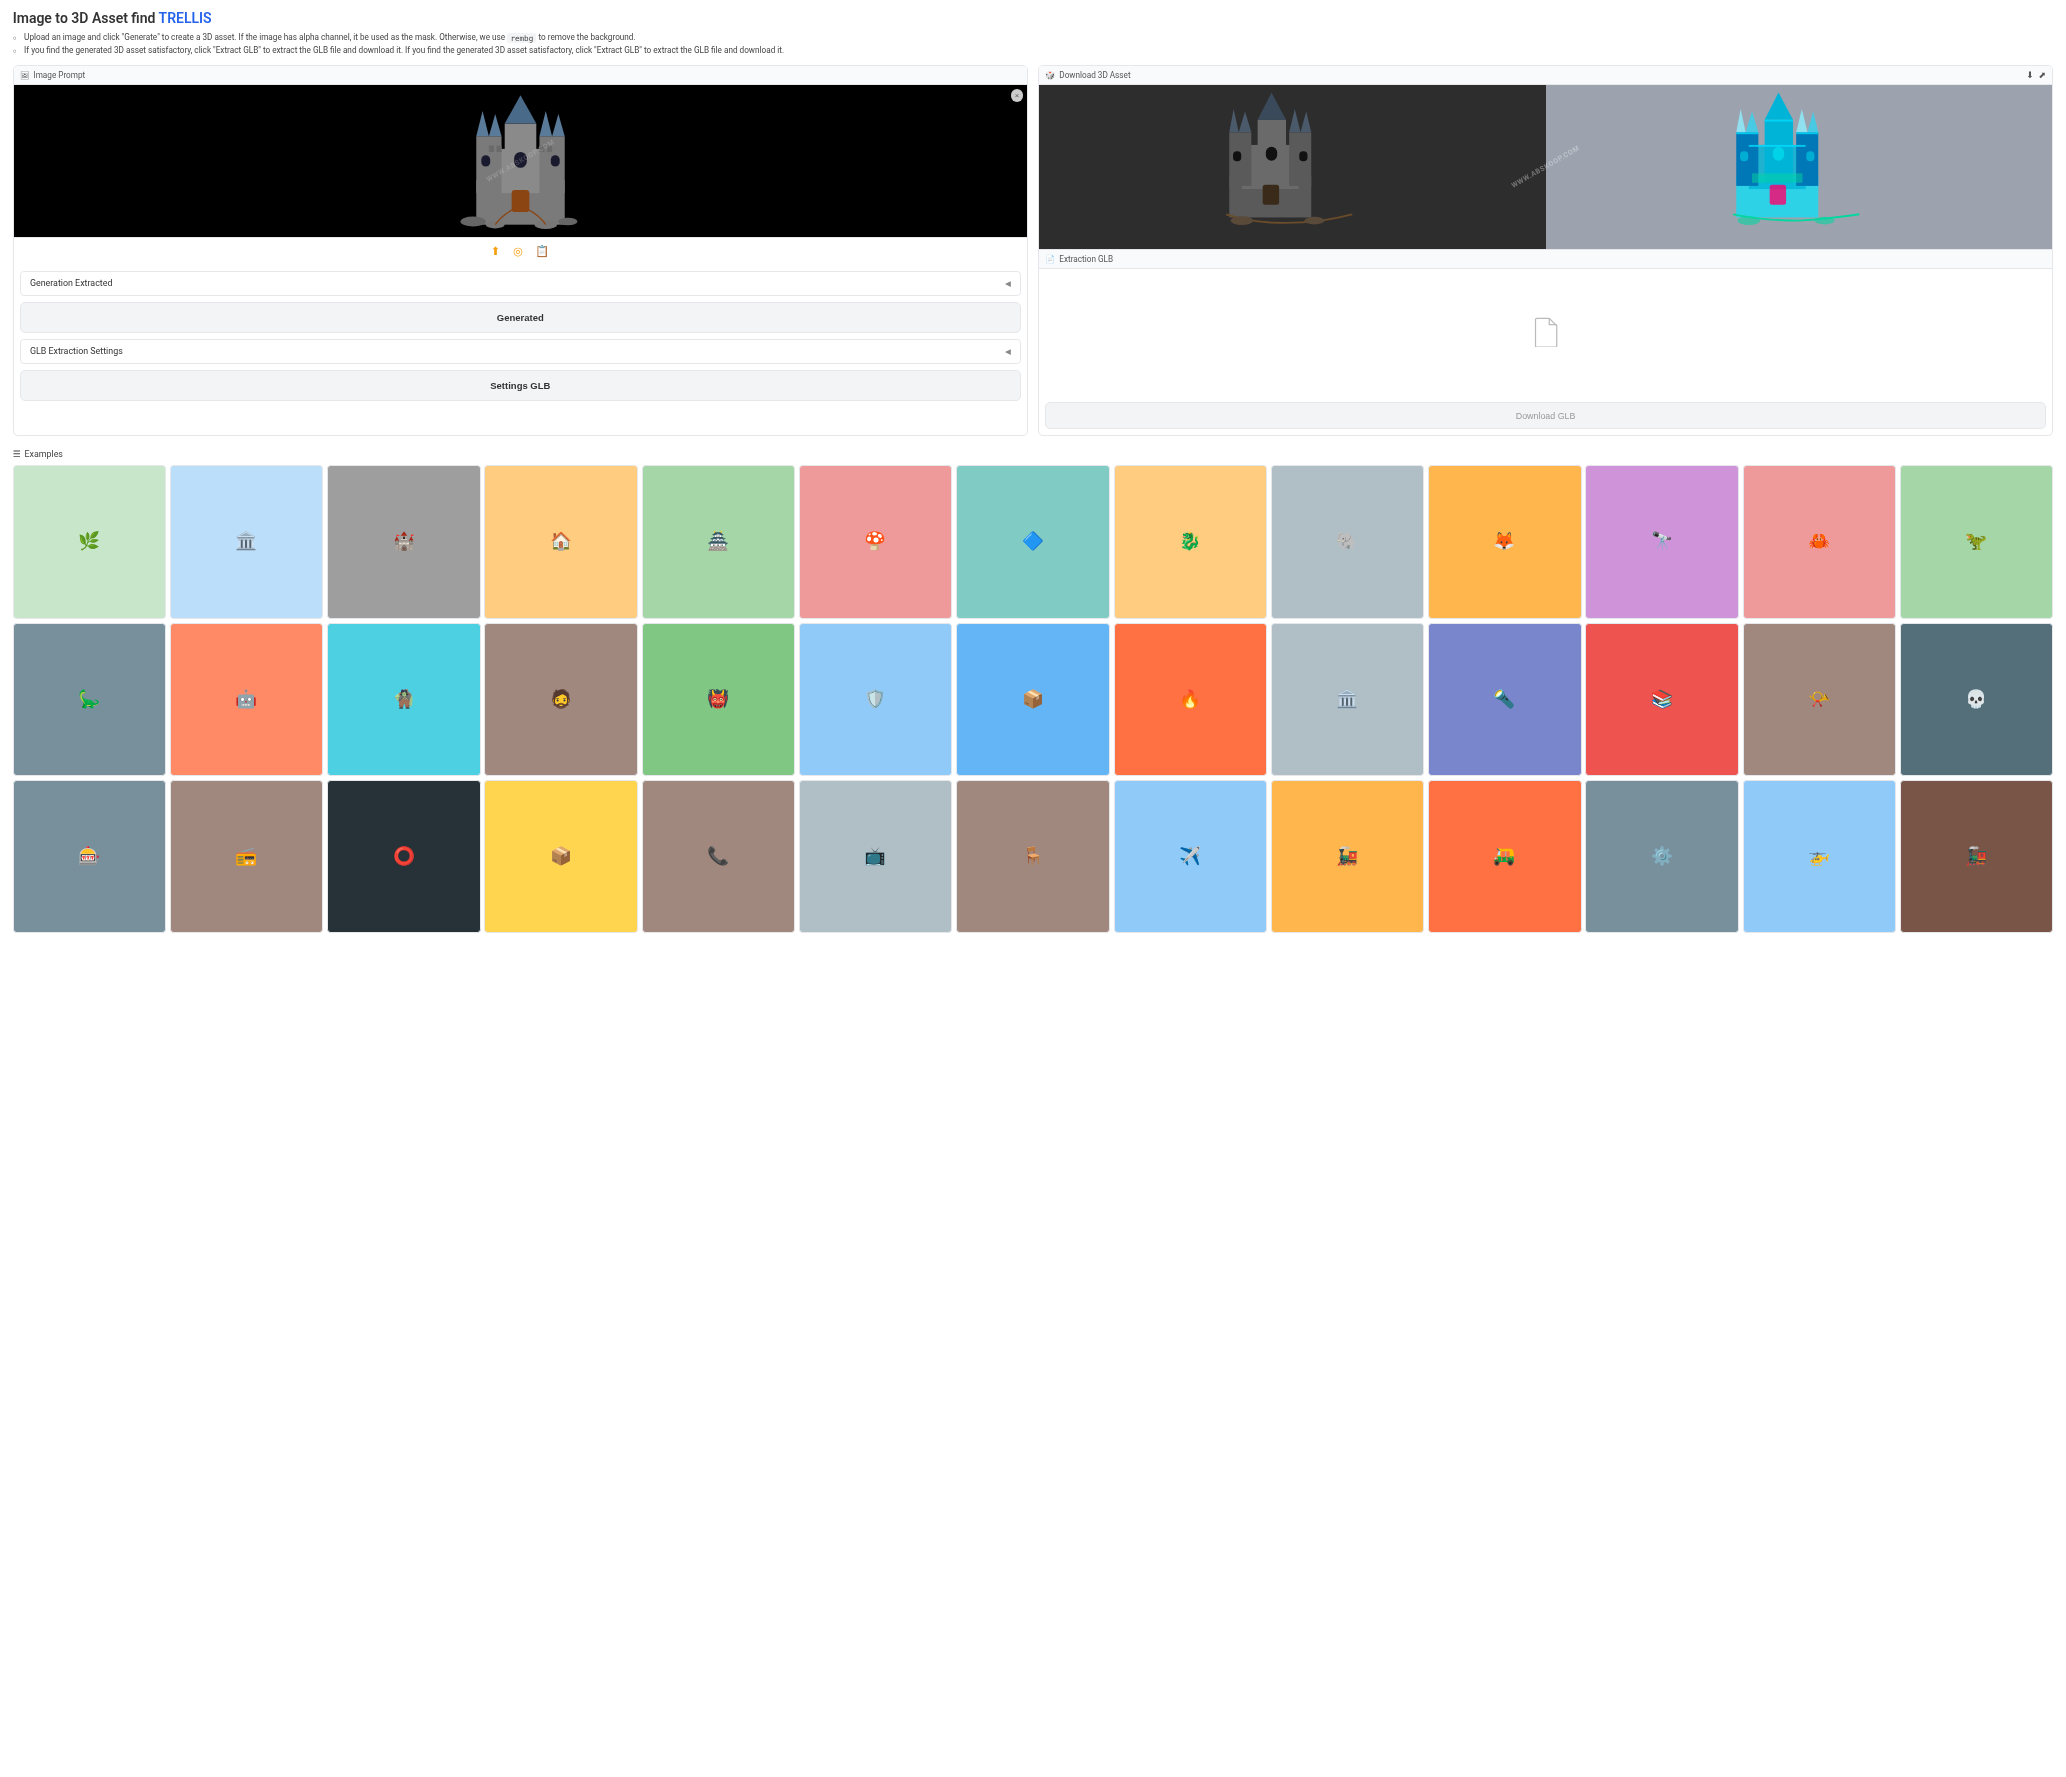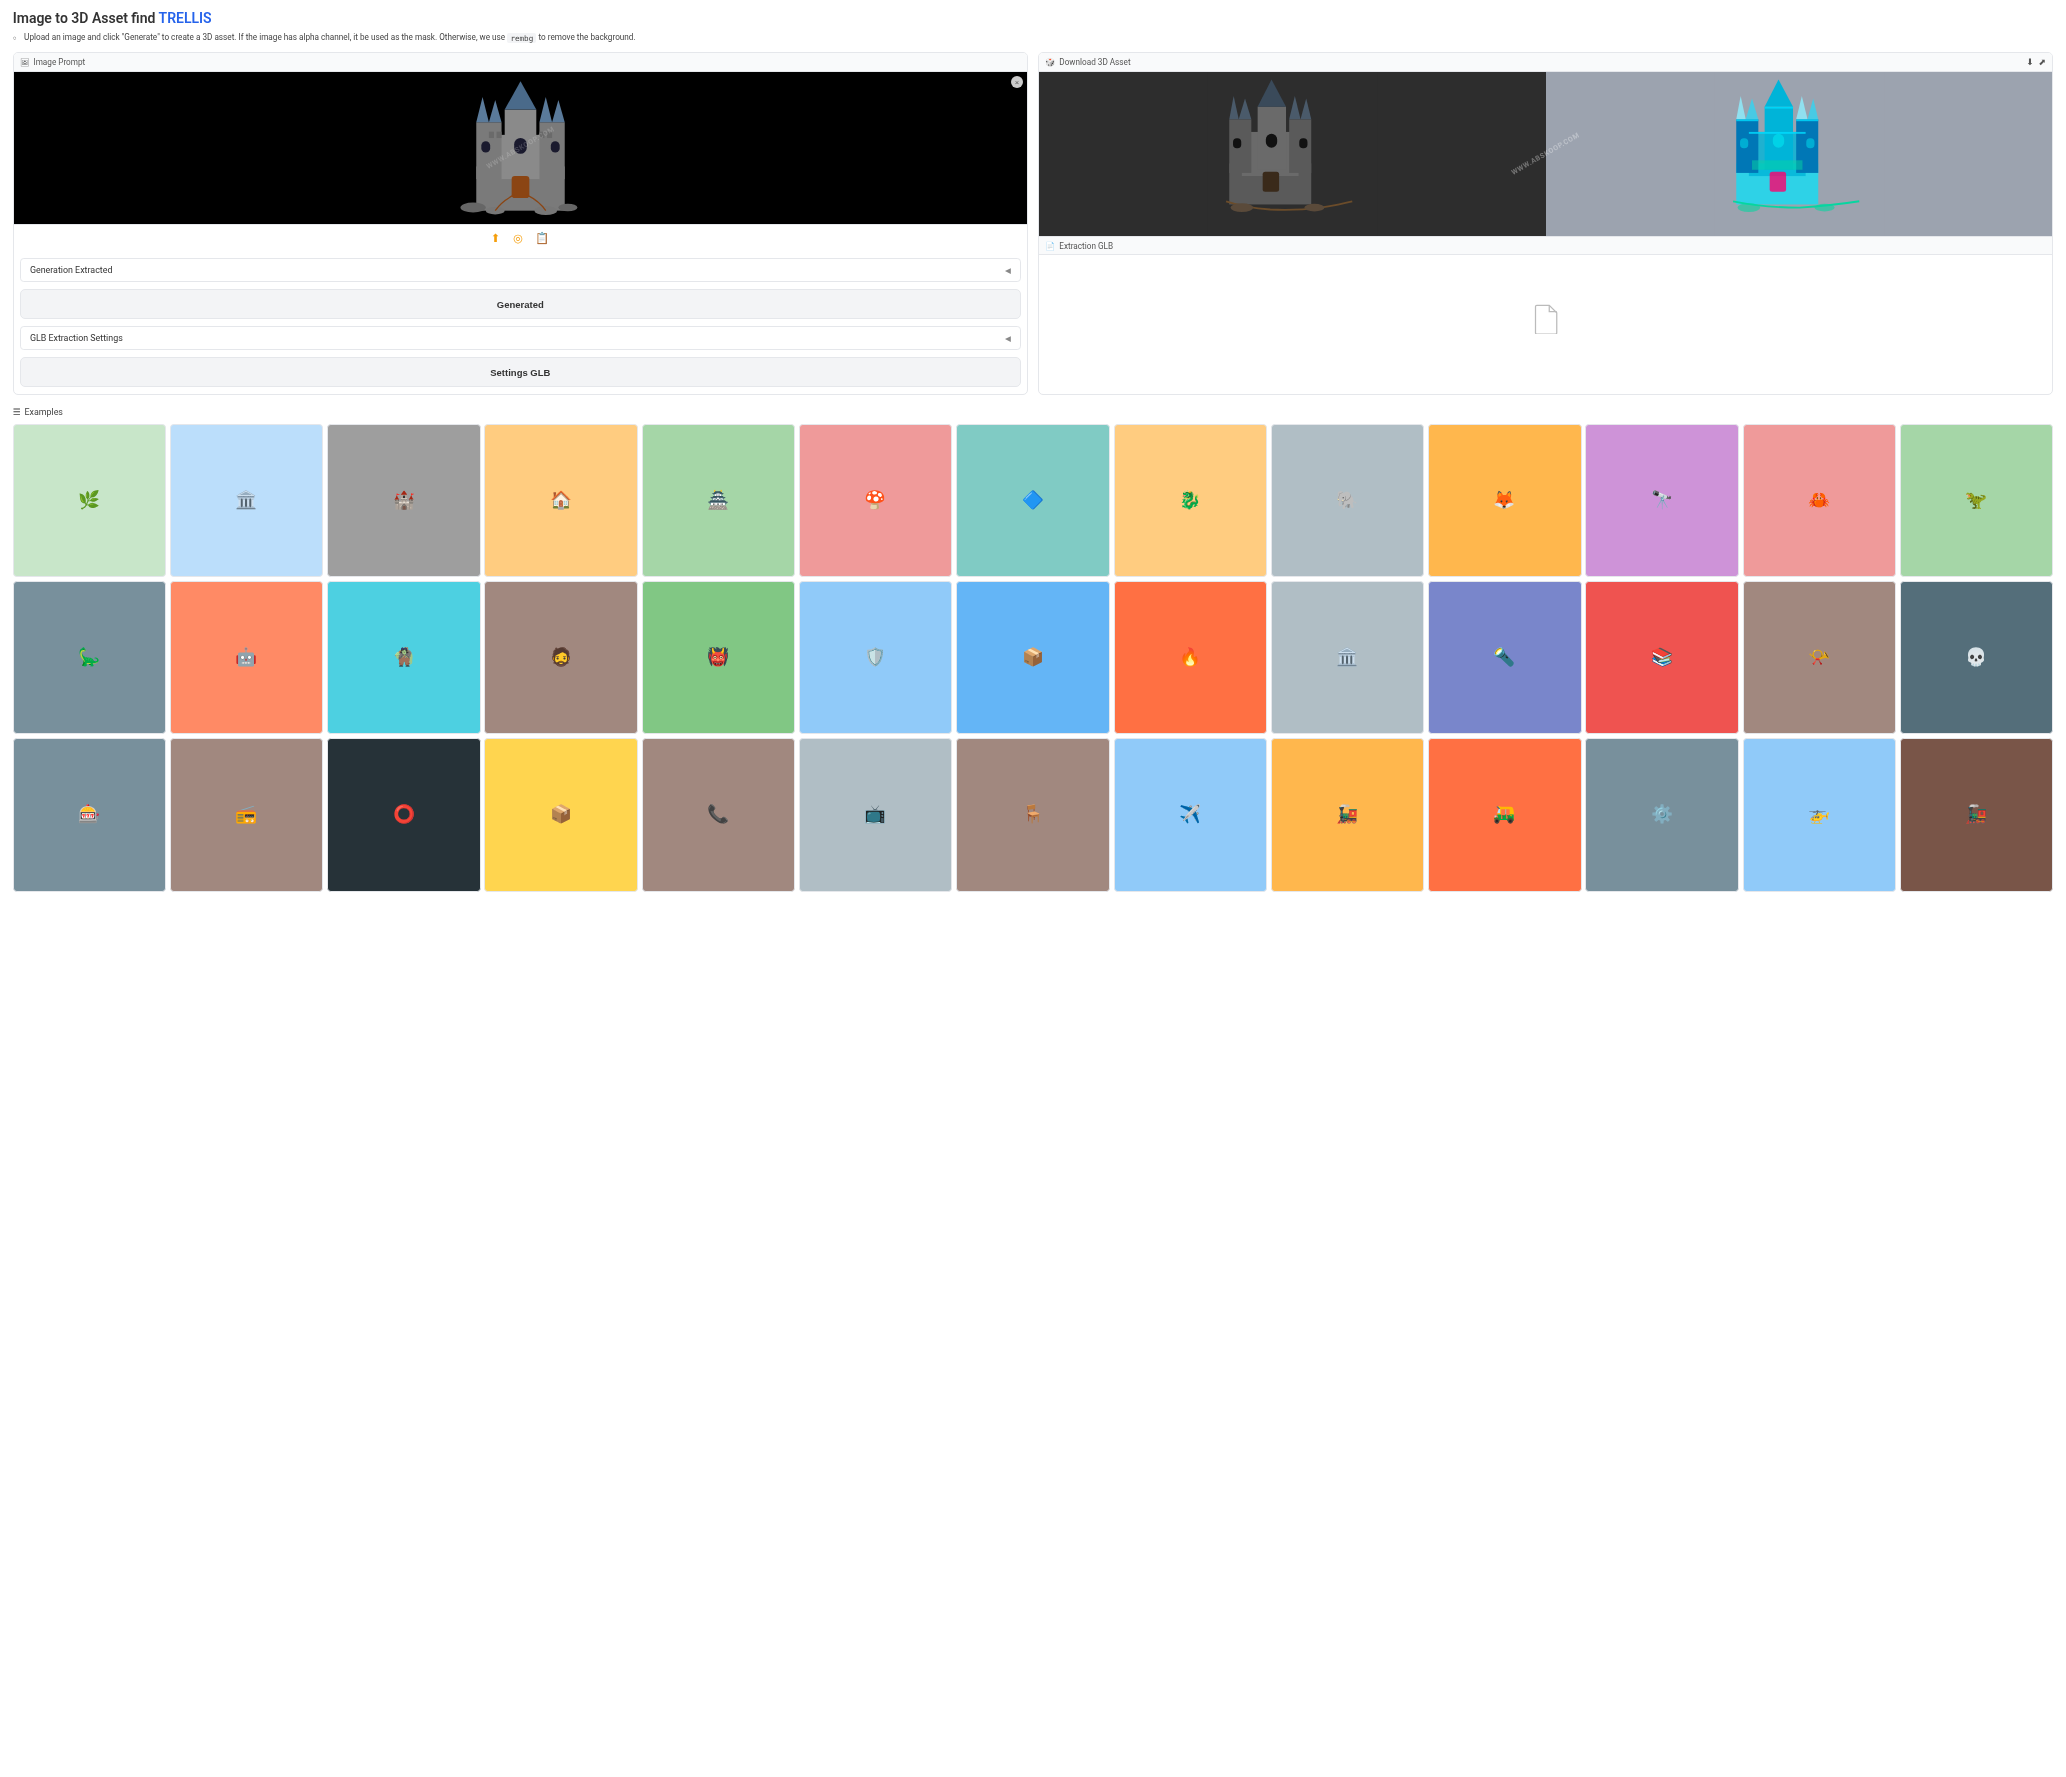--- a/index.html
+++ b/index.html
@@ -290,20 +290,24 @@
 </head>
 <body>
 
 <h1 class="page-title">
   <span>Image to 3D Asset find </span><a href="#">TRELLIS</a>
 </h1>
 
 <ul class="instructions">
   <li>
     Upload an image and click "Generate" to create a 3D asset. If the image has alpha channel, it be used as the mask. Otherwise, we use <code>rembg</code> to remove the background.
+  </li>
+  <li>
+    <span>If you find the generated 3D asset satisfactory, click "Extract GLB" to extract the GLB file and download it.</span>
+    If you find the generated 3D asset satisfactory, click "Extract GLB" to extract the GLB file and download it.
   </li>
 </ul>
 
 <div class="main-grid">
 
   <div class="panel">
     <div class="panel-header">
       <span class="panel-header-icon">🖼</span>
       <span>Image Prompt</span>
     </div>
@@ -457,20 +461,21 @@
     <div class="extracted-glb-header">
       <span>📄</span>
       <span>Extraction GLB</span>
     </div>
     <div class="extracted-glb-area">
       <svg width="25" height="30" viewBox="0 0 40 48" xmlns="http://www.w3.org/2000/svg">
         <path d="M6 2 h20 l12 12 v32 a2 2 0 0 1-2 2 H6 a2 2 0 0 1-2-2 V4 a2 2 0 0 1 2-2z" fill="none" stroke="#bbb" stroke-width="2"></path>
         <path d="M26 2 v10 h12" fill="none" stroke="#bbb" stroke-width="2"></path>
       </svg>
     </div>
+    <button class="download-btn" disabled="">Download GLB</button>
   </div>
 </div>
 
 <div class="examples-section">
   <div class="examples-header">
     <span>☰</span>
     <span>Examples</span>
   </div>
   <div class="examples-grid" id="examples-grid-1">
       <div class="example-item" style="background: rgb(200, 230, 201);">

